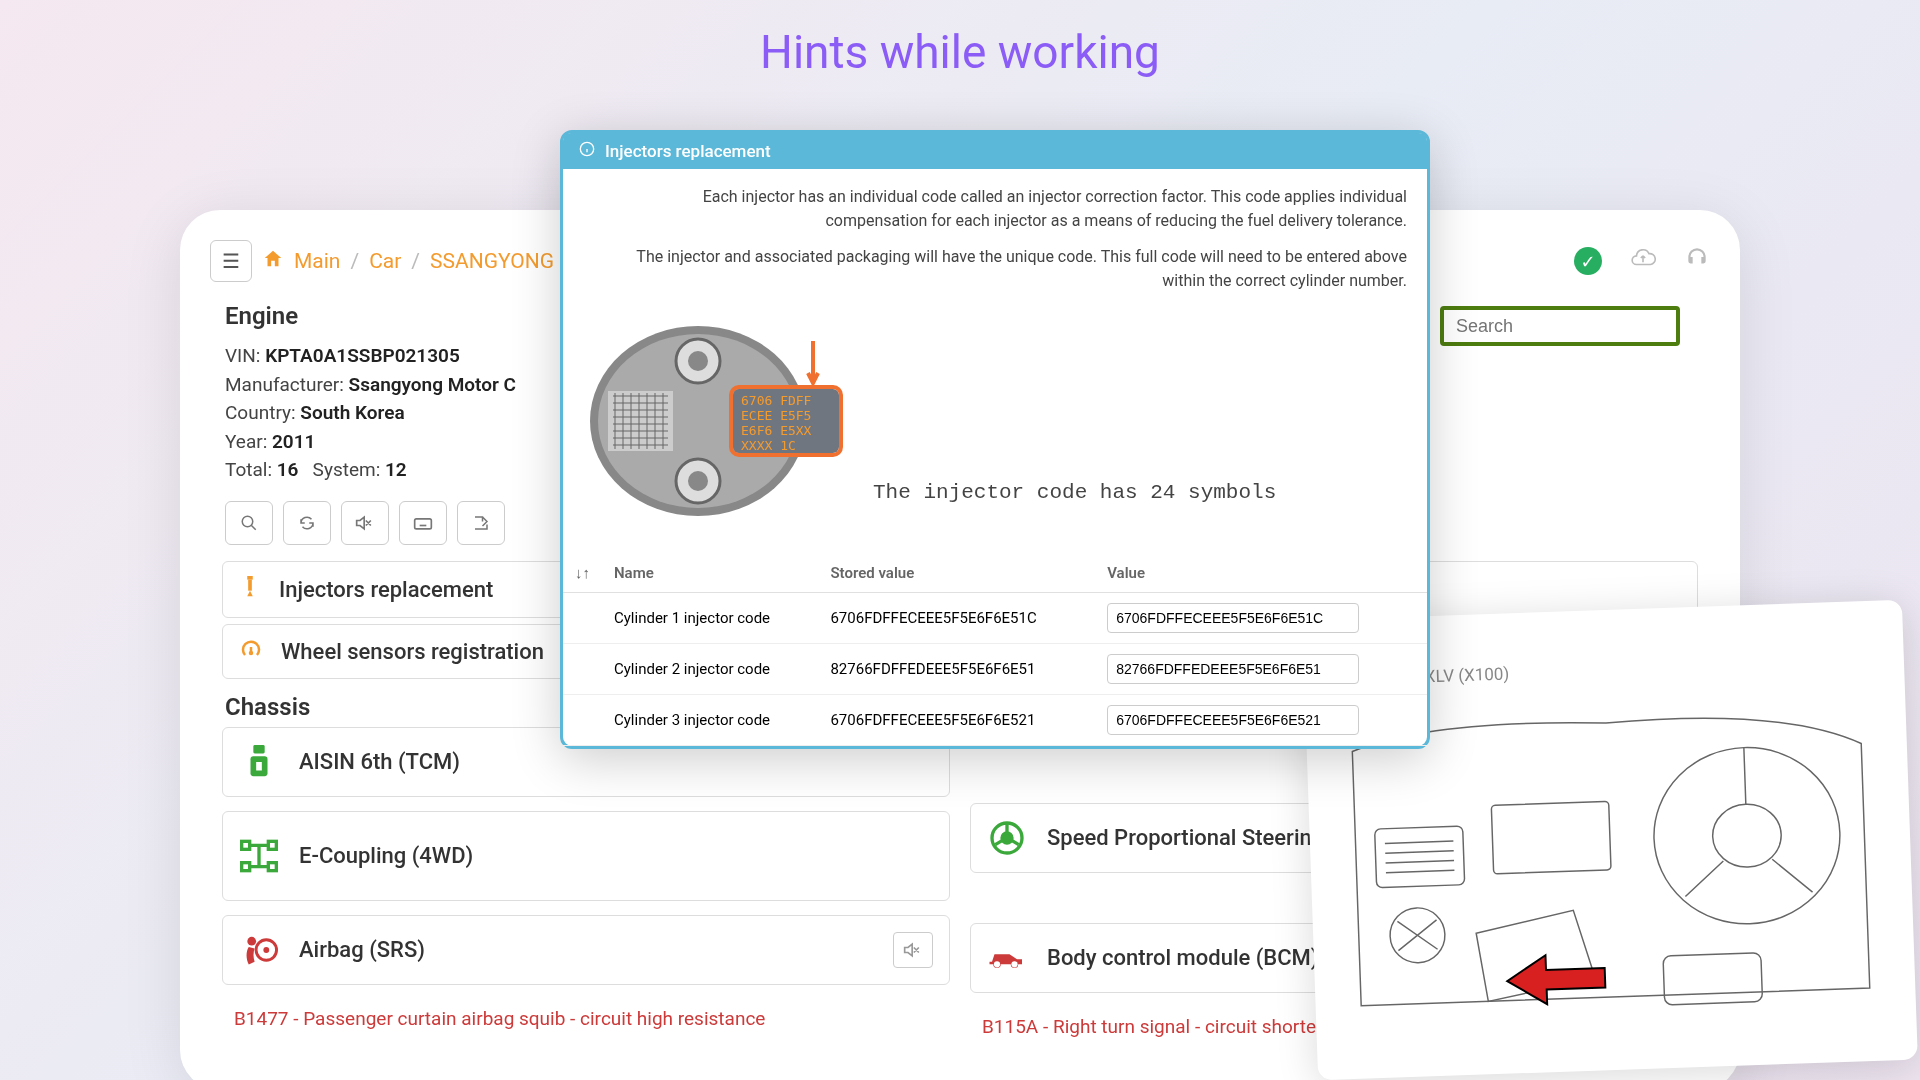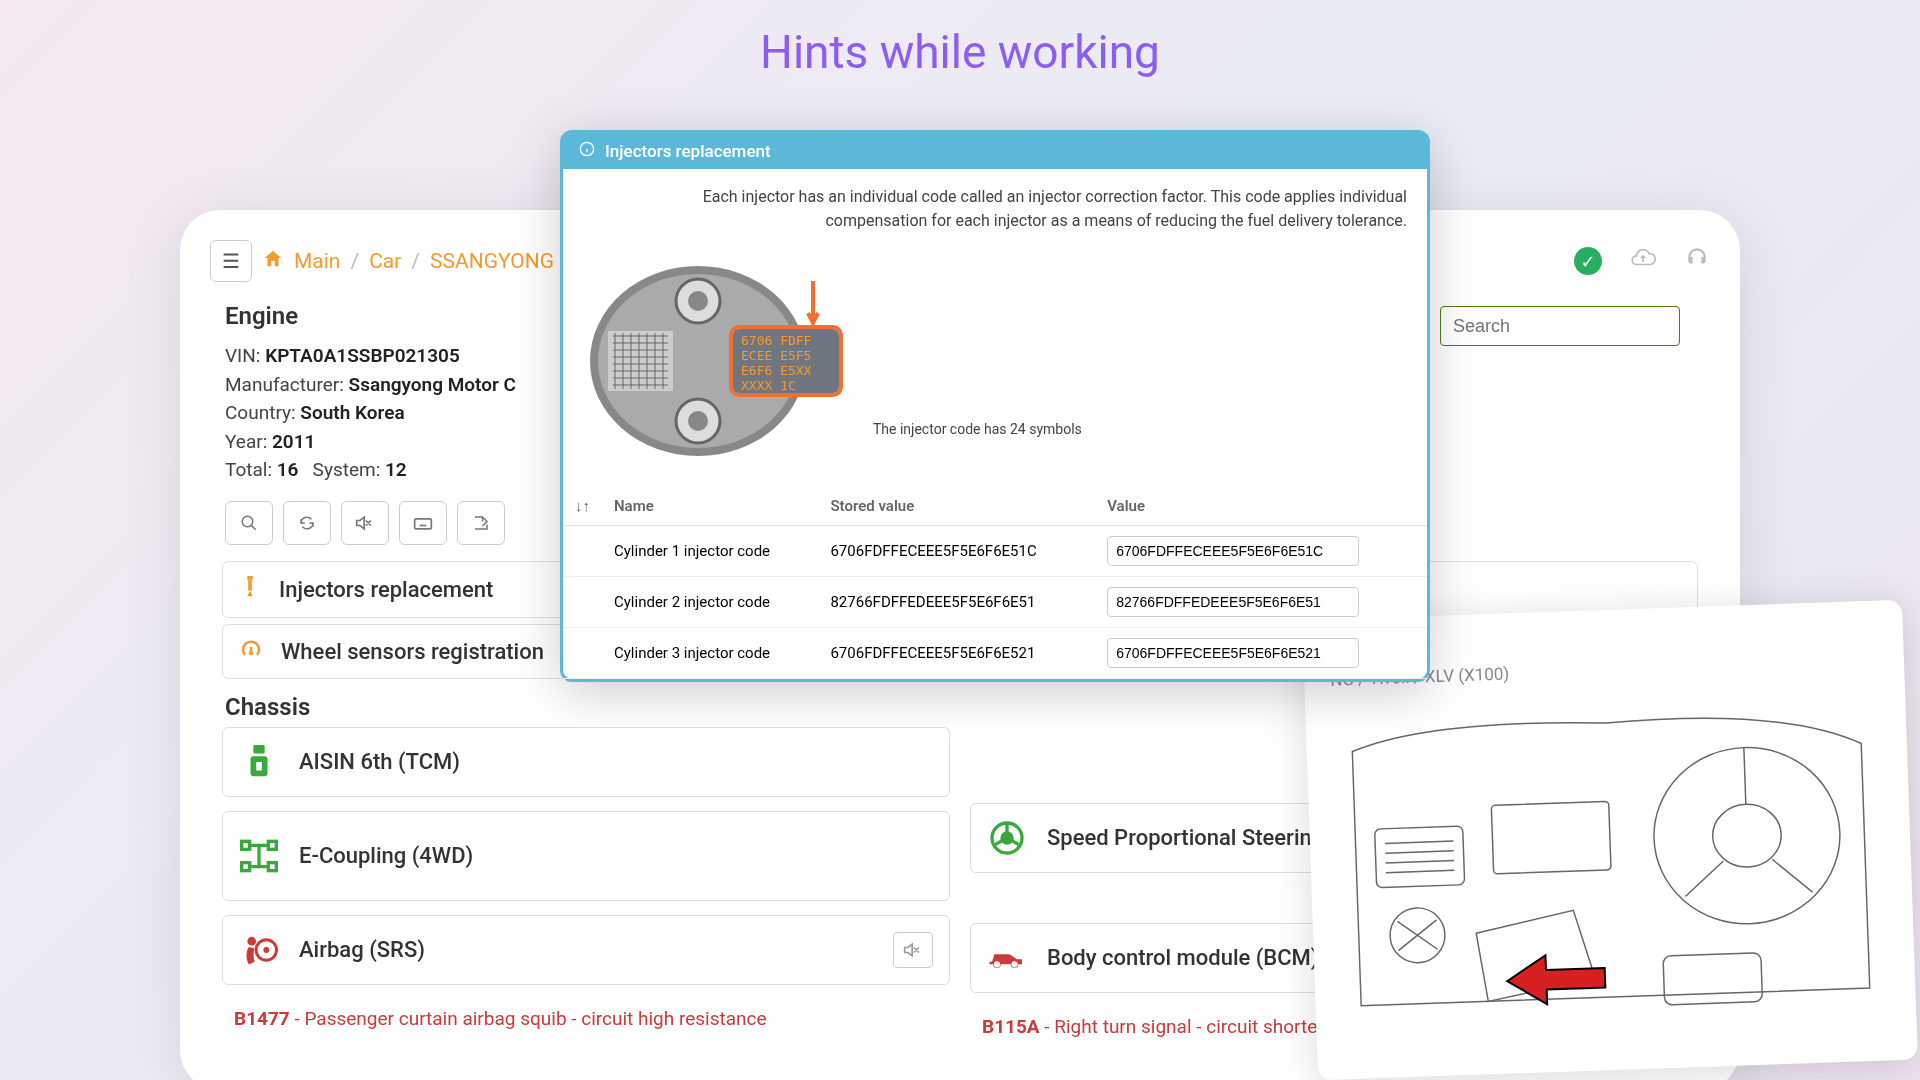--- a/index.html
+++ b/index.html
@@ -141,37 +141,37 @@
   font-size: 22px;
   font-weight: 500;
   color: #333;
 }
 .ic-green { color: #3aa83a; }
 .ic-red { color: #cc3a3a; }
 .dtc-row {
   padding: 8px 12px;
   font-size: 19px;
 }
-.dtc-code { color: #cc3a3a; font-weight: 700; }
+.dtc-code { color: #cc3a3a; font-weight: 400; }
 .dtc-text { color: #cc3a3a; }
 .mute-btn {
   width: 40px; height: 36px;
   border: 1px solid #ccc;
   border-radius: 4px;
   display: flex; align-items: center; justify-content: center;
   color: #999;
   margin-left: auto;
 }
 .search-input {
   position: absolute;
   right: 30px;
   top: 66px;
   width: 240px;
   height: 40px;
-  border: 1px solid #4d7c0f;
+  border: 4px solid #4d7c0f;
   border-radius: 4px;
   padding: 0 12px;
   font-size: 18px;
   color: #888;
 }
 
 .side-card {
   position: absolute;
   right: 10px;
   top: 610px;
@@ -242,24 +242,25 @@
   background: #fdf7e6;
   border: 1px solid #f0e4c0;
   border-radius: 6px;
   padding: 12px 16px;
   font-size: 15px;
 }
 .warning-box .warn-label { color: #c8a030; font-weight: 500; }
 .warning-box .warn-text { color: #c8a030; margin-top: 4px; }
 .symbol-note {
   padding: 6px 20px 10px 310px;
-  font-size: 14px;
+  font-size: 21px;
   color: #444;
   margin-top: -60px;
   margin-bottom: 40px;
+  font-family: Liberation Mono, monospace;
 }
 .injector-table {
   width: 100%;
   border-collapse: collapse;
 }
 .injector-table th {
   text-align: left;
   font-size: 15px;
   font-weight: 600;
   color: #666;
@@ -490,20 +491,21 @@
 <div class="modal">
   <div class="modal-header">
     <span><svg width="16" height="16" viewBox="0 0 24 24" fill="none" stroke="#fff" stroke-width="2">
           <circle cx="12" cy="12" r="10"></circle>
           <path d="M12 8v0M12 12v5"></path>
         </svg></span>
     <span>Injectors replacement</span>
   </div>
   <div class="modal-body">
     <p>Each injector has an individual code called an injector correction factor. This code applies individual compensation for each injector as a means of reducing the fuel delivery tolerance.</p>
+    <p>The injector and associated packaging will have the unique code. This full code will need to be entered above within the correct cylinder number.</p>
   </div>
   <div class="modal-mid">
     <svg class="injector-img" viewBox="0 0 280 200">
       <ellipse cx="115" cy="100" rx="108" ry="95" fill="#888"></ellipse>
       <ellipse cx="115" cy="100" rx="100" ry="87" fill="#aaa"></ellipse>
       <circle cx="115" cy="40" r="22" fill="#ddd" stroke="#666" stroke-width="3"></circle>
       <circle cx="115" cy="40" r="10" fill="#888"></circle>
       <circle cx="115" cy="160" r="22" fill="#ddd" stroke="#666" stroke-width="3"></circle>
       <circle cx="115" cy="160" r="10" fill="#888"></circle>
       <rect x="25" y="70" width="65" height="60" fill="#ccc"></rect>

